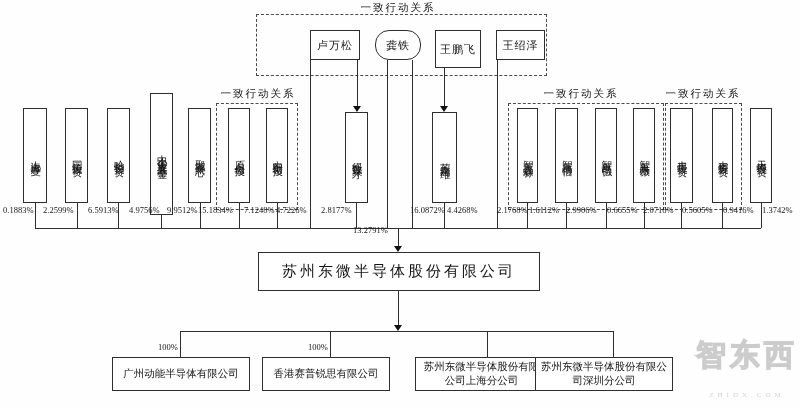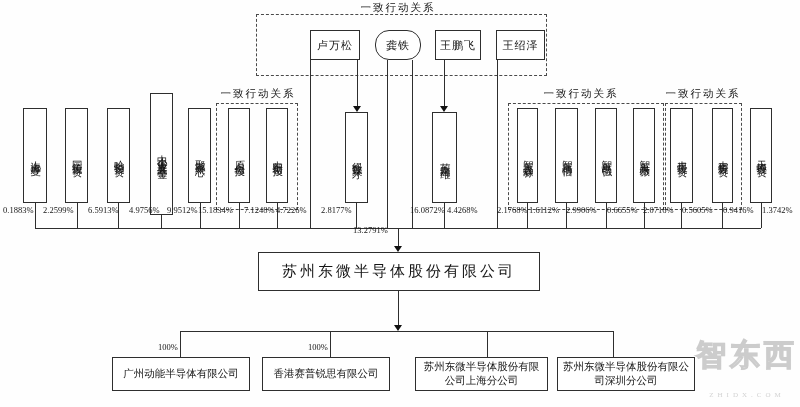--- a/index.html
+++ b/index.html
@@ -75,21 +75,21 @@
     <div class="vline" style="left: 487px; top: 331px; height: 26px;"></div>
     <div class="vline" style="left: 613px; top: 331px; height: 26px;"></div>
     <div class="dashed-group" style="left: 216px; top: 103px; width: 80px; height: 105px;"></div>
     <div class="group-label" style="left: 258px; top: 87px;">一致行动关系</div>
     <div class="dashed-group" style="left: 508px; top: 103px; width: 154px; height: 105px;"></div>
     <div class="group-label" style="left: 581px; top: 87px;">一致行动关系</div>
     <div class="dashed-group" style="left: 665px; top: 103px; width: 75px; height: 105px;"></div>
     <div class="group-label" style="left: 703px; top: 87px;">一致行动关系</div>
     <div class="box person-box" style="left: 282px; top: 30px; width: 50px; height: 30px;">卢万松</div>
     <div class="box person-box" style="left: 347px; top: 30px; width: 46px; height: 30px; border-radius: 14px;">龚铁</div>
-    <div class="box person-box" style="left: 407px; top: 30px; width: 46px; height: 30px;">王鹏飞</div>
+    <div class="box person-box" style="left: 407px; top: 30px; width: 46px; height: 38px;">王鹏飞</div>
     <div class="box person-box" style="left: 468px; top: 30px; width: 49px; height: 30px;">王绍泽</div>
     <div class="box vbox" style="left: 23px; top: 108px; width: 24px; height: 95px;">上海烨曼</div>
     <div class="box vbox" style="left: 65px; top: 108px; width: 23px; height: 95px;">国策投资</div>
     <div class="box vbox" style="left: 107px; top: 108px; width: 23px; height: 95px;">哈勃投资</div>
     <div class="box vbox" style="left: 150px; top: 93px; width: 23px; height: 122px;">中小企业发展基金</div>
     <div class="box vbox" style="left: 188px; top: 108px; width: 23px; height: 95px;">聚源聚芯</div>
     <div class="box vbox" style="left: 228px; top: 108px; width: 22px; height: 95px;">原点创投</div>
     <div class="box vbox" style="left: 266px; top: 108px; width: 22px; height: 95px;">中新创投</div>
     <div class="box vbox" style="left: 345px; top: 112px; width: 23px; height: 91px;">得数聚才</div>
     <div class="box vbox" style="left: 432px; top: 112px; width: 25px; height: 91px;">苏州高维</div>
@@ -116,16 +116,16 @@
     <div class="pct" style="left: 529px; top: 205px;">1.6112%</div>
     <div class="pct" style="left: 566px; top: 205px;">2.9906%</div>
     <div class="pct" style="left: 607px; top: 205px;">0.6655%</div>
     <div class="pct" style="left: 643px; top: 205px;">2.0716%</div>
     <div class="pct" style="left: 682px; top: 205px;">0.5605%</div>
     <div class="pct" style="left: 723px; top: 205px;">0.9416%</div>
     <div class="pct" style="left: 762px; top: 205px;">1.3742%</div>
     <div class="box sub-box" style="left: 112px; top: 357px; width: 138px; height: 34px;">广州动能半导体有限公司</div>
     <div class="box sub-box" style="left: 262px; top: 357px; width: 128px; height: 34px;">香港赛普锐思有限公司</div>
     <div class="box sub-box" style="left: 415px; top: 357px; width: 133px; height: 34px;">苏州东微半导体股份有限公司上海分公司</div>
-    <div class="box sub-box" style="left: 557px; top: 357px; width: 138px; height: 34px;">苏州东微半导体股份有限公司深圳分公司</div>
+    <div class="box sub-box" style="left: 535px; top: 357px; width: 138px; height: 34px;">苏州东微半导体股份有限公司深圳分公司</div>
     <div class="pct" style="left: 158px; top: 342px;">100%</div>
     <div class="pct" style="left: 308px; top: 342px;">100%</div>
   </div>
 
 </body></html>

